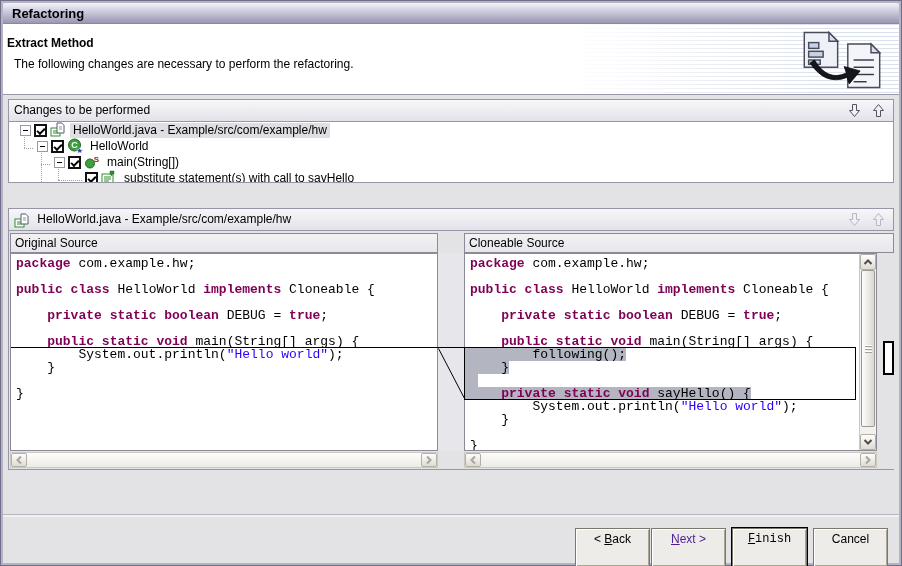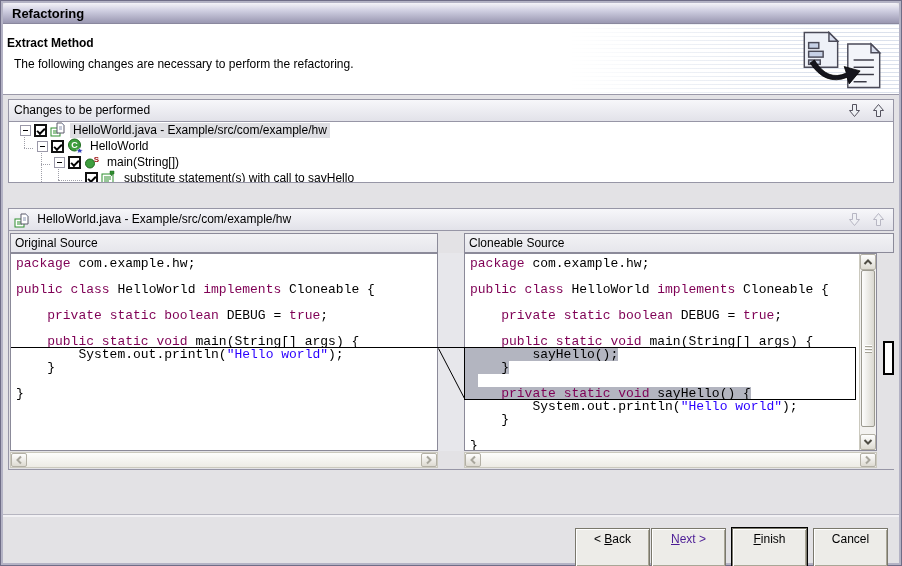--- a/index.html
+++ b/index.html
@@ -39,21 +39,21 @@
   .tlabel.sel{background:#dfdfe3;}
   .guide{position:absolute;border-color:#9f9fa8 !important;}
   
   .compare{position:absolute;left:1px;top:22px;width:884px;height:238px;background:#e3e2e5;}
   .phdr{position:absolute;top:2px;height:20px;background:linear-gradient(#f2f2f5,#e6e6ec);border:1px solid #8b8a99;
     box-sizing:border-box;font-size:12px;line-height:18px;padding-left:4px;color:#000;}
   .codebox{position:absolute;top:22px;height:198px;background:#fff;border:1px solid #8b8a99;box-sizing:border-box;overflow:hidden;}
   .codein{position:absolute;left:0;top:0;bottom:0;right:0;padding:3px 0 0 5px;
     font-family:"Liberation Mono",monospace;font-size:13px;line-height:13px;color:#000;}
   .cl{height:13px;white-space:pre;}
-  .cl .k{font-weight:normal;color:#7f0055;}
+  .cl .k{font-weight:bold;color:#7f0055;}
   .cl .s{color:#2a00ff;}
   .hlbg{display:inline-block;height:13px;background:#b3b5c0;margin-left:-5px;padding-left:5px;}
   .cstrip{position:absolute;left:428px;top:22px;width:26px;height:198px;background:#e7e7eb;}
   svg.conn{position:absolute;left:0;top:0;z-index:6;pointer-events:none;}
   .ovm{position:absolute;left:873px;top:110px;width:11px;height:34px;border:2px solid #000;background:#fff;box-sizing:border-box;}
   
   .hscroll{position:absolute;top:221px;height:16px;background:linear-gradient(#fdfdfc,#edebe5);border:1px solid #cbc9be;box-sizing:border-box;}
   .sbtn{position:absolute;top:0;bottom:0;width:16px;background:linear-gradient(#fefefe,#dedbd2);border:1px solid #b3b0a5;box-sizing:border-box;
     display:flex;align-items:center;justify-content:center;border-radius:2px;}
   .sbtn.l{left:0;} .sbtn.r{right:0;}
@@ -62,21 +62,21 @@
     display:flex;align-items:center;justify-content:center;border-radius:2px;}
   .vbtn.u{top:0;} .vbtn.d{bottom:0;}
   .vthumb{position:absolute;left:1px;right:1px;top:16px;height:157px;background:linear-gradient(90deg,#fdfdfd,#dbd9d1);
     border:1px solid #9c9a90;border-radius:2px;box-sizing:border-box;display:flex;align-items:center;justify-content:center;}
   .grip{width:7px;}
   .grip i{display:block;height:1px;background:#a5a296;margin:1px 0;border-top:1px solid #fff;}
   
   .btnsep{position:absolute;left:3px;width:896px;top:514px;height:2px;border-top:1px solid #b6b5c0;background:#f2f1f4;}
   .btn{position:absolute;top:528px;width:75px;height:39px;background:#edece8;font-size:12px;color:#000;text-align:center;line-height:21px;
     border:1px solid #7a786c;box-shadow:inset 1px 1px 0 #fff, inset -1px -1px 0 #a9a696;box-sizing:border-box;}
-  .btn.def{box-shadow:inset 1px 1px 0 #fff, inset -1px -1px 0 #a9a696, 0 0 0 1px #000;}
+  .btn.def{box-shadow:inset 1px 1px 0 #fff, inset -1px -1px 0 #a9a696, 0 0 0 1px #000;font-family:Liberation Mono, monospace;}
   .btn.dis{color:#4c1d95;}
 </style>
 </head>
 <body>
 
 <div class="dialog">
 
   <div class="titlebar">
     <span>Refactoring</span>
   </div>
@@ -240,21 +240,21 @@
 
       <div class="codebox" style="left:454px;width:413px;">
         <div class="codein" style="right:17px;" id="codeR">
             <div class="cl"><span class="k">package</span><span> com.example.hw;</span></div>
             <div class="cl"></div>
             <div class="cl"><span class="k">public class</span><span> HelloWorld </span><span class="k">implements</span><span> Cloneable {</span></div>
             <div class="cl"></div>
             <div class="cl"><span>    </span><span class="k">private static boolean</span><span> DEBUG = </span><span class="k">true</span><span>;</span></div>
             <div class="cl"></div>
             <div class="cl"><span>    </span><span class="k">public static void</span><span> main(String[] args) {</span></div>
-            <div class="cl"><span class="hlbg"><span>        sayHello();</span></span></div>
+            <div class="cl"><span class="hlbg"><span>        following();</span></span></div>
             <div class="cl"><span class="hlbg"><span>    }</span></span></div>
             <div class="cl"><span class="hlbg"><span> </span></span></div>
             <div class="cl"><span class="hlbg"><span>    </span><span class="k">private static void</span><span> sayHello() {</span></span></div>
             <div class="cl"><span>        System.out.println(</span><span class="s">"Hello world"</span><span>);</span></div>
             <div class="cl"><span>    }</span></div>
             <div class="cl"></div>
             <div class="cl"><span>}</span></div>
           </div>
         <div class="vscroll">
           <div class="vbtn u">

